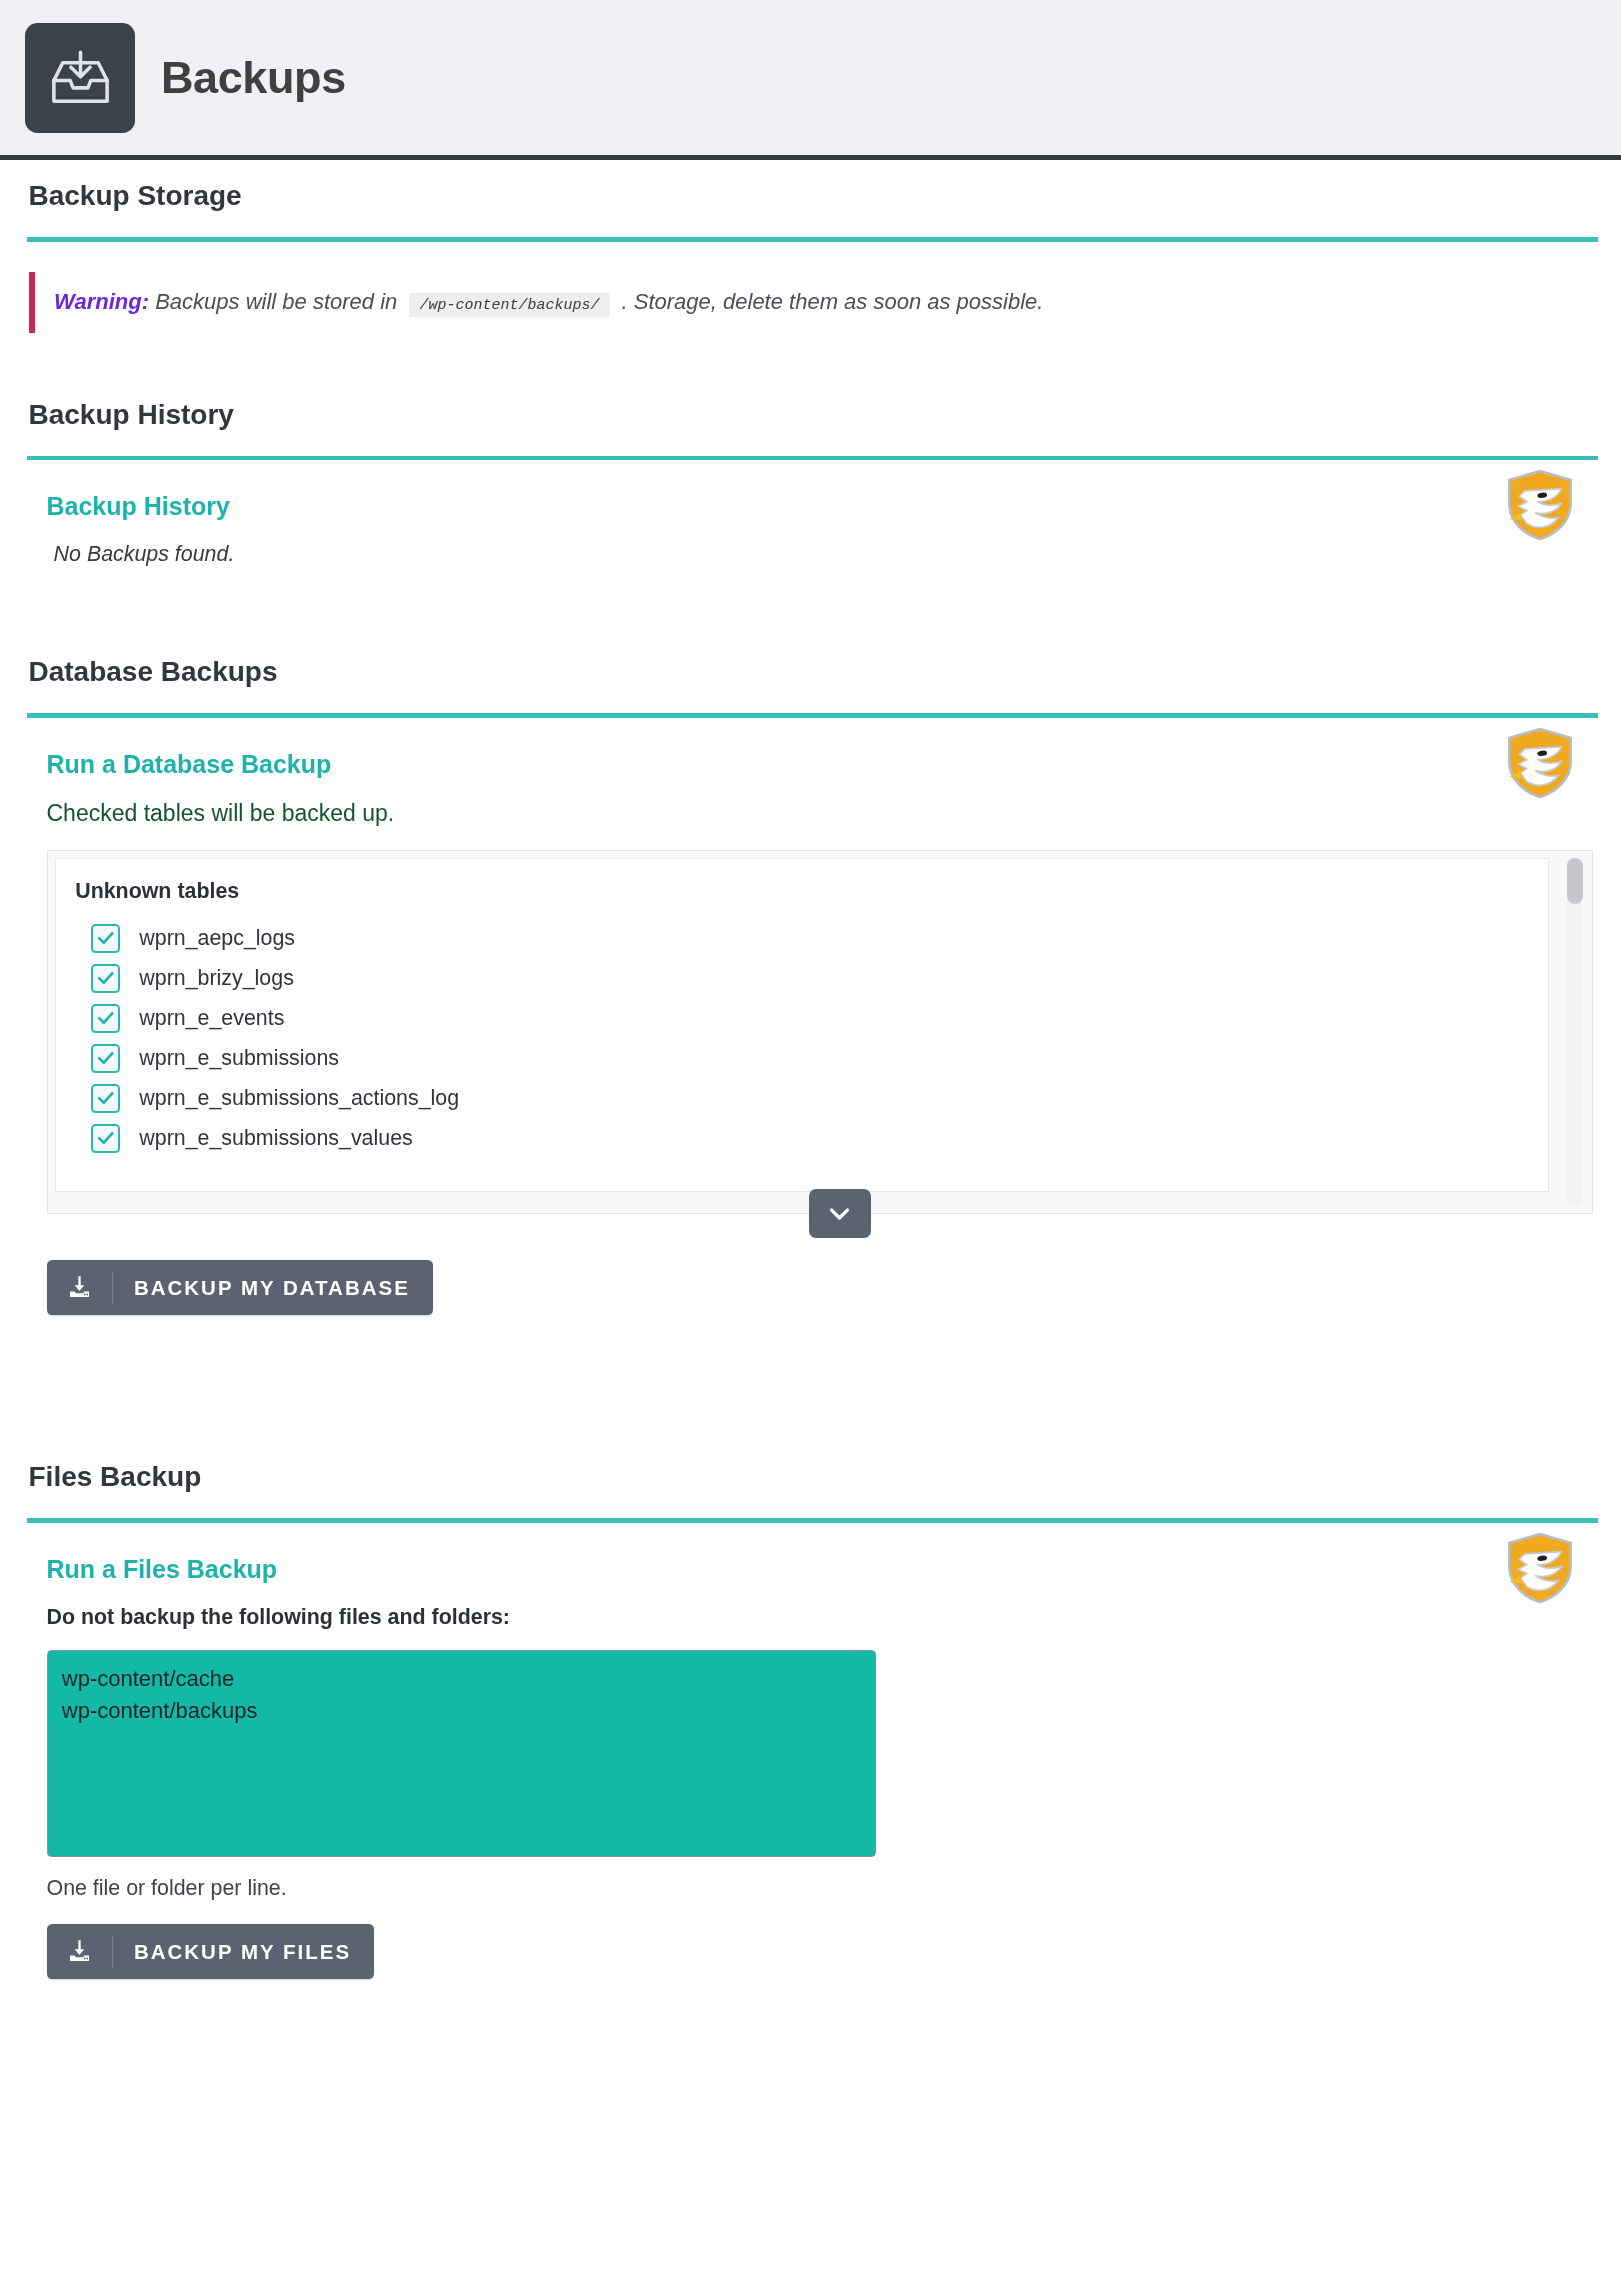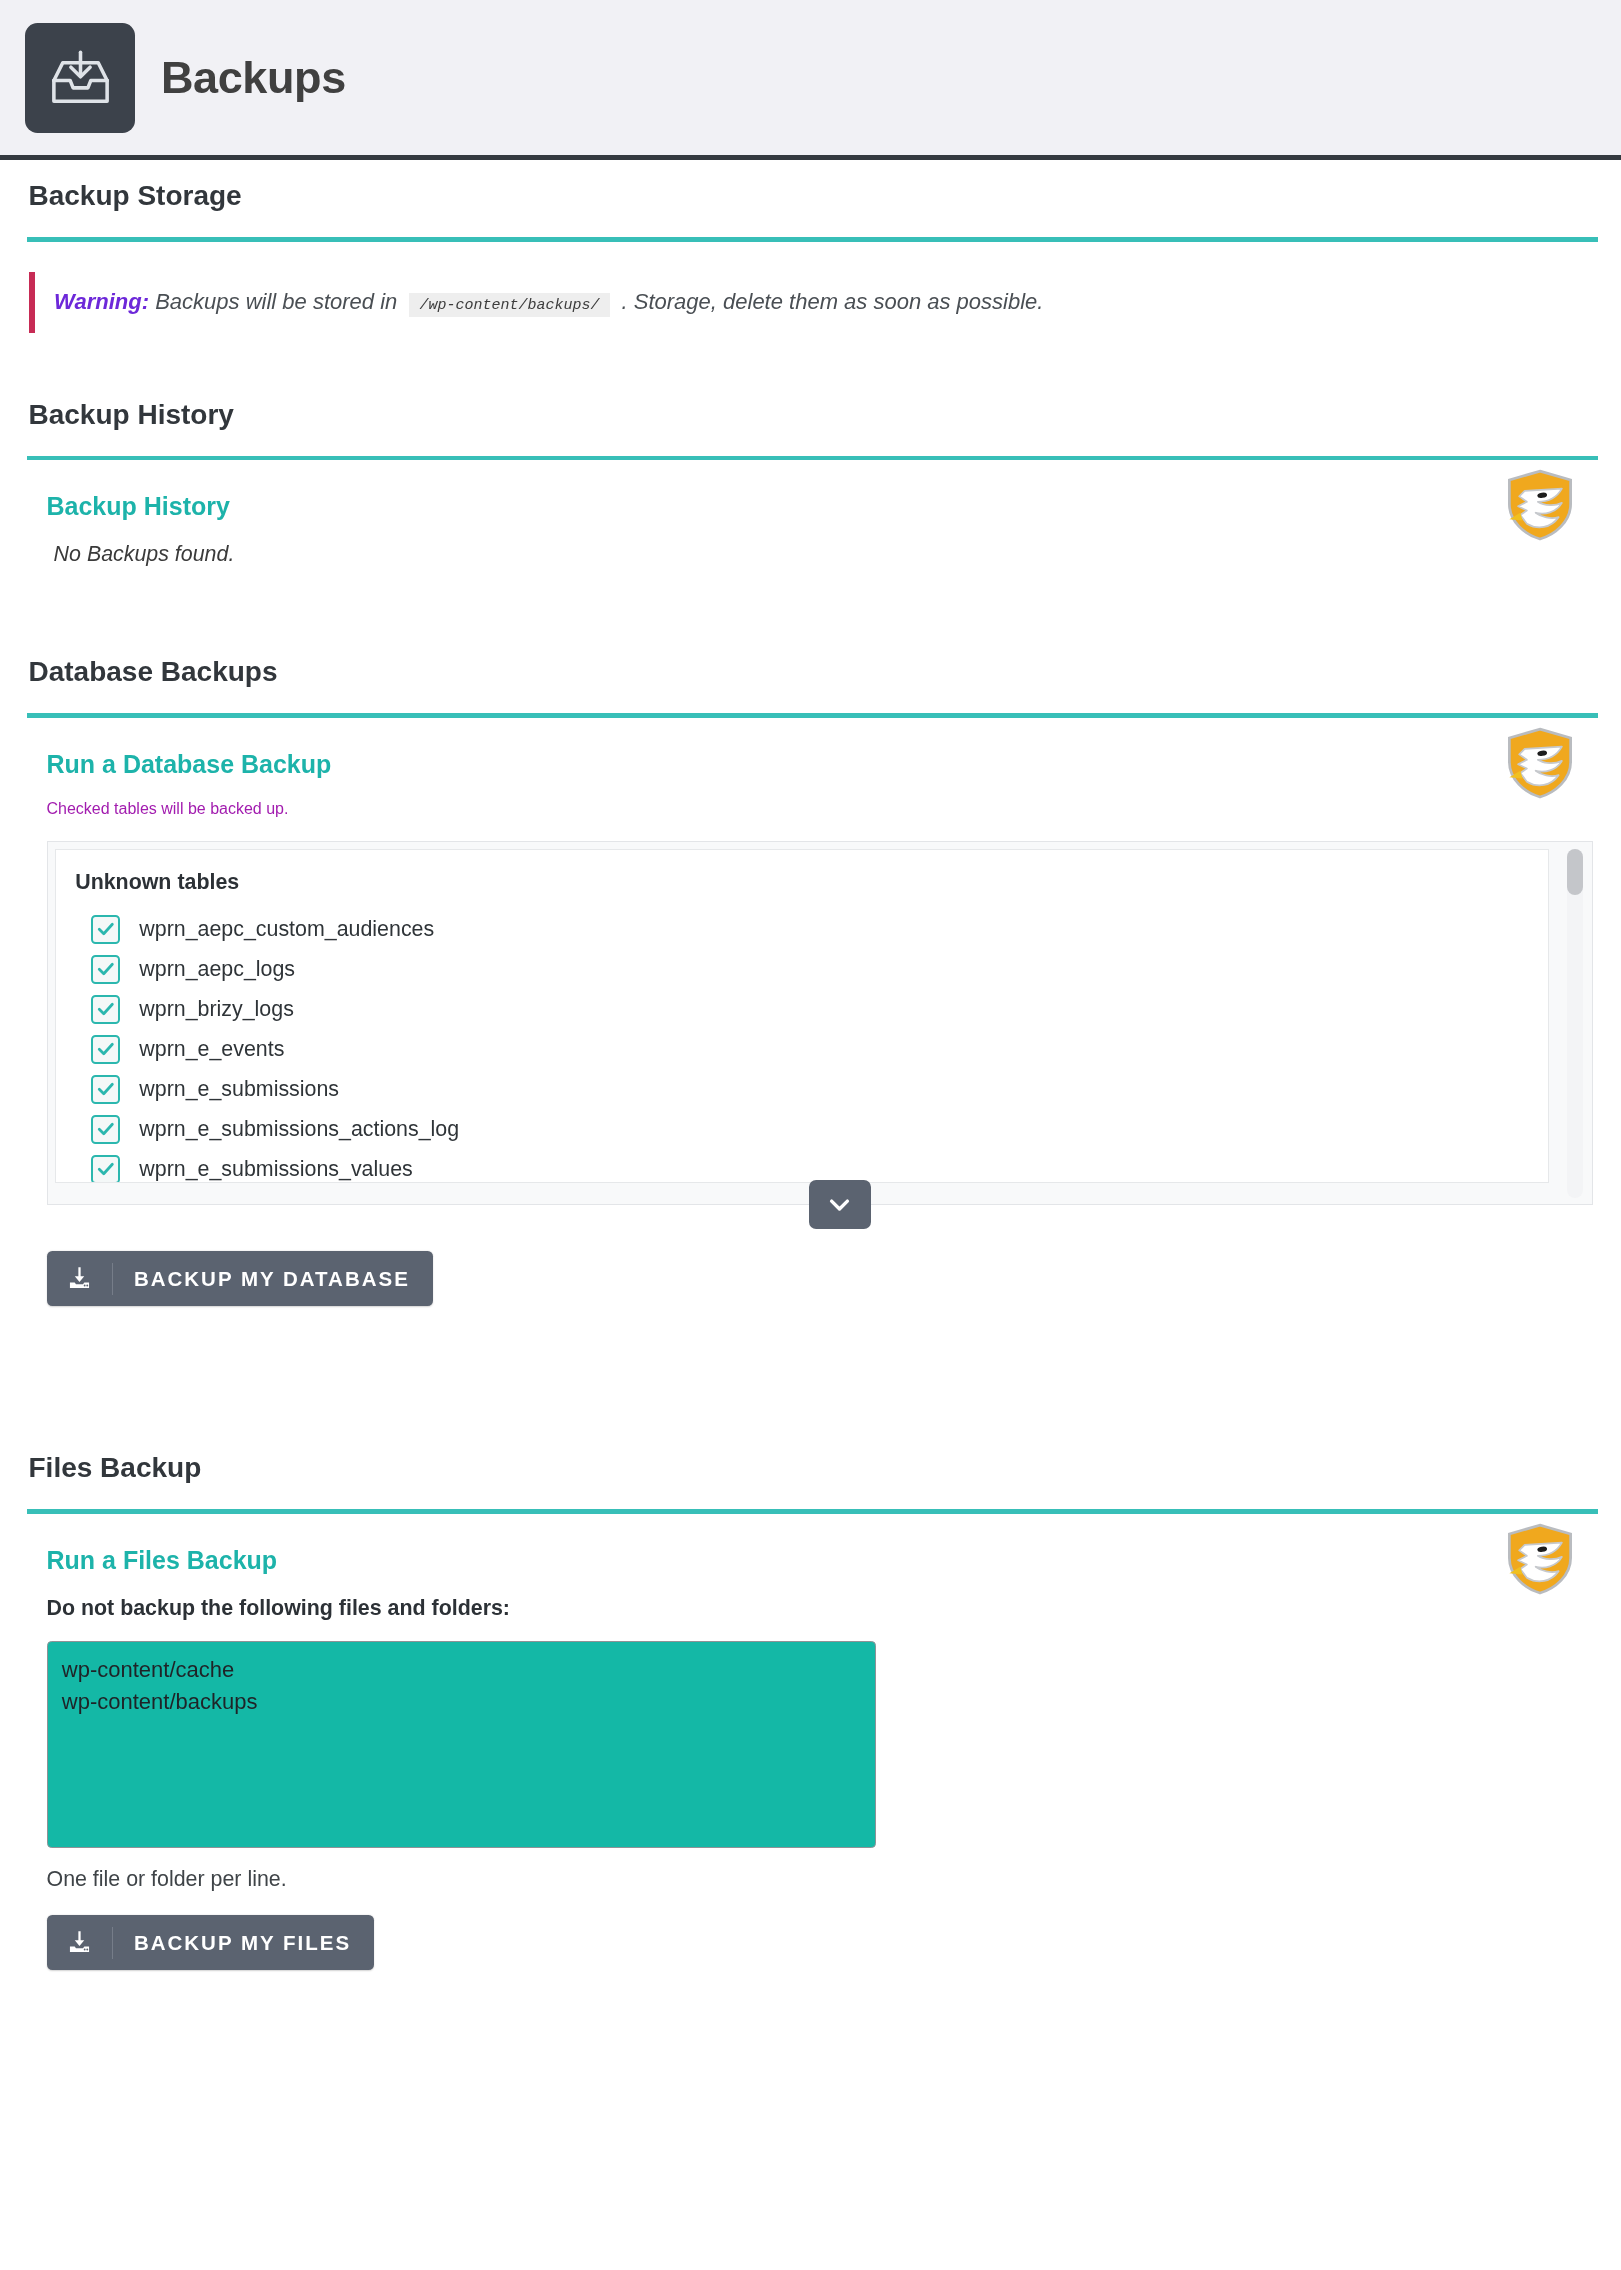--- a/index.html
+++ b/index.html
@@ -103,22 +103,22 @@
     width: 70px;
     height: 71px;
   }
   .panel-heading {
     font-size: 25px;
     font-weight: bold;
     color: #1db3aa;
     margin-bottom: 21.4px;
   }
   .panel-sub {
-    font-size: 16px;
-    color: #a21caf;
+    font-size: 23px;
+    color: #14532d;
     margin-bottom: 23px;
   }
   .empty-note {
     font-size: 21.4px;
     font-style: italic;
     color: #3a3a3a;
     padding-left: 7.1px;
   }
 
   
@@ -334,28 +334,20 @@
       <div class="tables-outer">
         <div class="tables-inner">
           <div class="tables-group-title">Unknown tables</div>
           <div id="tables-rows">
               <div class="table-row">
                 <span class="cbx">
                   <svg viewBox="0 0 24 24" fill="none" stroke="#2bb7ae" stroke-width="3.4" stroke-linecap="round" stroke-linejoin="round">
                     <path d="M4 12.5 L9.5 18 L20 6.5"></path>
                   </svg>
                 </span>
-                <span class="table-label">wprn_aepc_custom_audiences</span>
-              </div>
-              <div class="table-row">
-                <span class="cbx">
-                  <svg viewBox="0 0 24 24" fill="none" stroke="#2bb7ae" stroke-width="3.4" stroke-linecap="round" stroke-linejoin="round">
-                    <path d="M4 12.5 L9.5 18 L20 6.5"></path>
-                  </svg>
-                </span>
                 <span class="table-label">wprn_aepc_logs</span>
               </div>
               <div class="table-row">
                 <span class="cbx">
                   <svg viewBox="0 0 24 24" fill="none" stroke="#2bb7ae" stroke-width="3.4" stroke-linecap="round" stroke-linejoin="round">
                     <path d="M4 12.5 L9.5 18 L20 6.5"></path>
                   </svg>
                 </span>
                 <span class="table-label">wprn_brizy_logs</span>
               </div>

